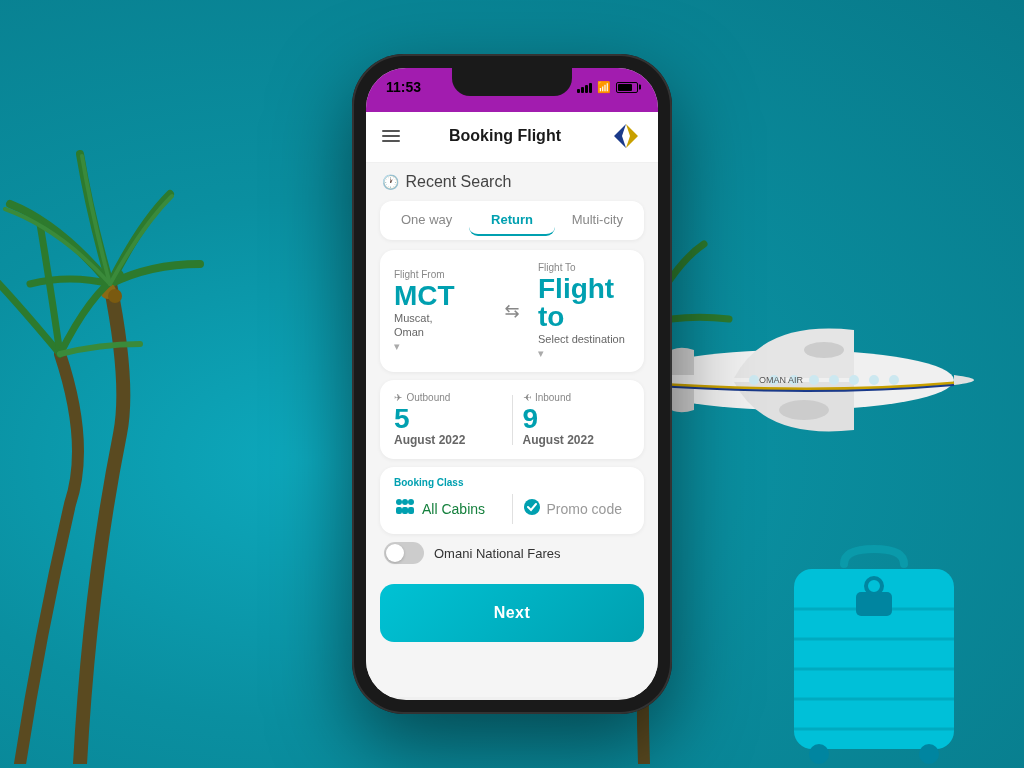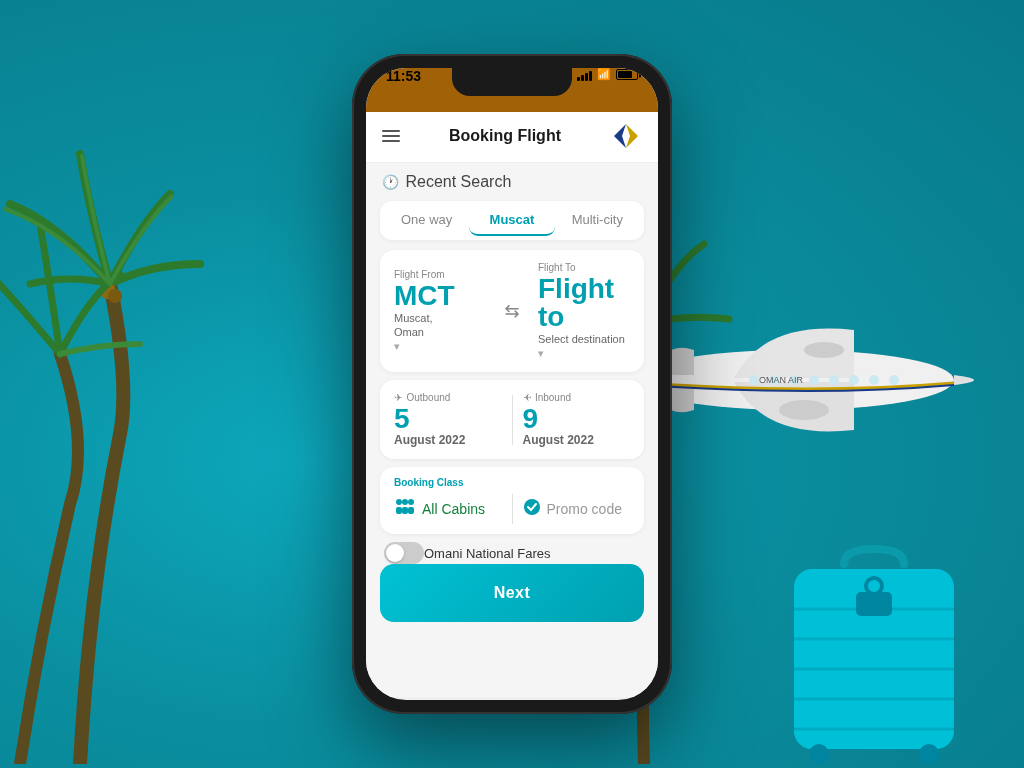--- a/index.html
+++ b/index.html
@@ -55,24 +55,24 @@
       width: 100%;
       height: 100%;
       background: #f0f0f0;
       border-radius: 40px;
       overflow: hidden;
       position: relative;
     }
 
     
     .status-bar {
-      background: #a16207;
+      background: #a21caf;
       height: 44px;
       display: flex;
-      align-items: flex-start;
+      align-items: center;
       justify-content: space-between;
       padding: 0 20px 6px;
       position: relative;
     }
 
     .status-time {
       font-size: 14px;
       font-weight: 700;
       color: #000;
     }
@@ -406,22 +406,23 @@
 
     .pax-text {
       font-size: 14px;
       color: #333;
     }
 
     
     .toggle-row {
       display: flex;
       align-items: center;
+      gap: 10px;
       padding: 0 4px;
-      margin-bottom: 0;
+      margin-bottom: 20px;
     }
 
     .toggle {
       width: 40px;
       height: 22px;
       background: #ccc;
       border-radius: 11px;
       position: relative;
       cursor: pointer;
       flex-shrink: 0;
@@ -627,21 +628,21 @@
 
         
         <div class="recent-search">
           <span style="font-size:14px;color:#555;">🕐</span>
           <span class="recent-search-label">Recent Search</span>
         </div>
 
         
         <div class="tabs">
           <div class="tab">One way</div>
-          <div class="tab active">Muscat</div>
+          <div class="tab active">Return</div>
           <div class="tab">Multi-city</div>
         </div>
 
         
         <div class="card">
           <div class="flight-row">
             <div class="flight-from">
               <div class="flight-label">Flight From</div>
               <div class="flight-code">MCT</div>
               <div class="flight-city">Muscat,</div>

